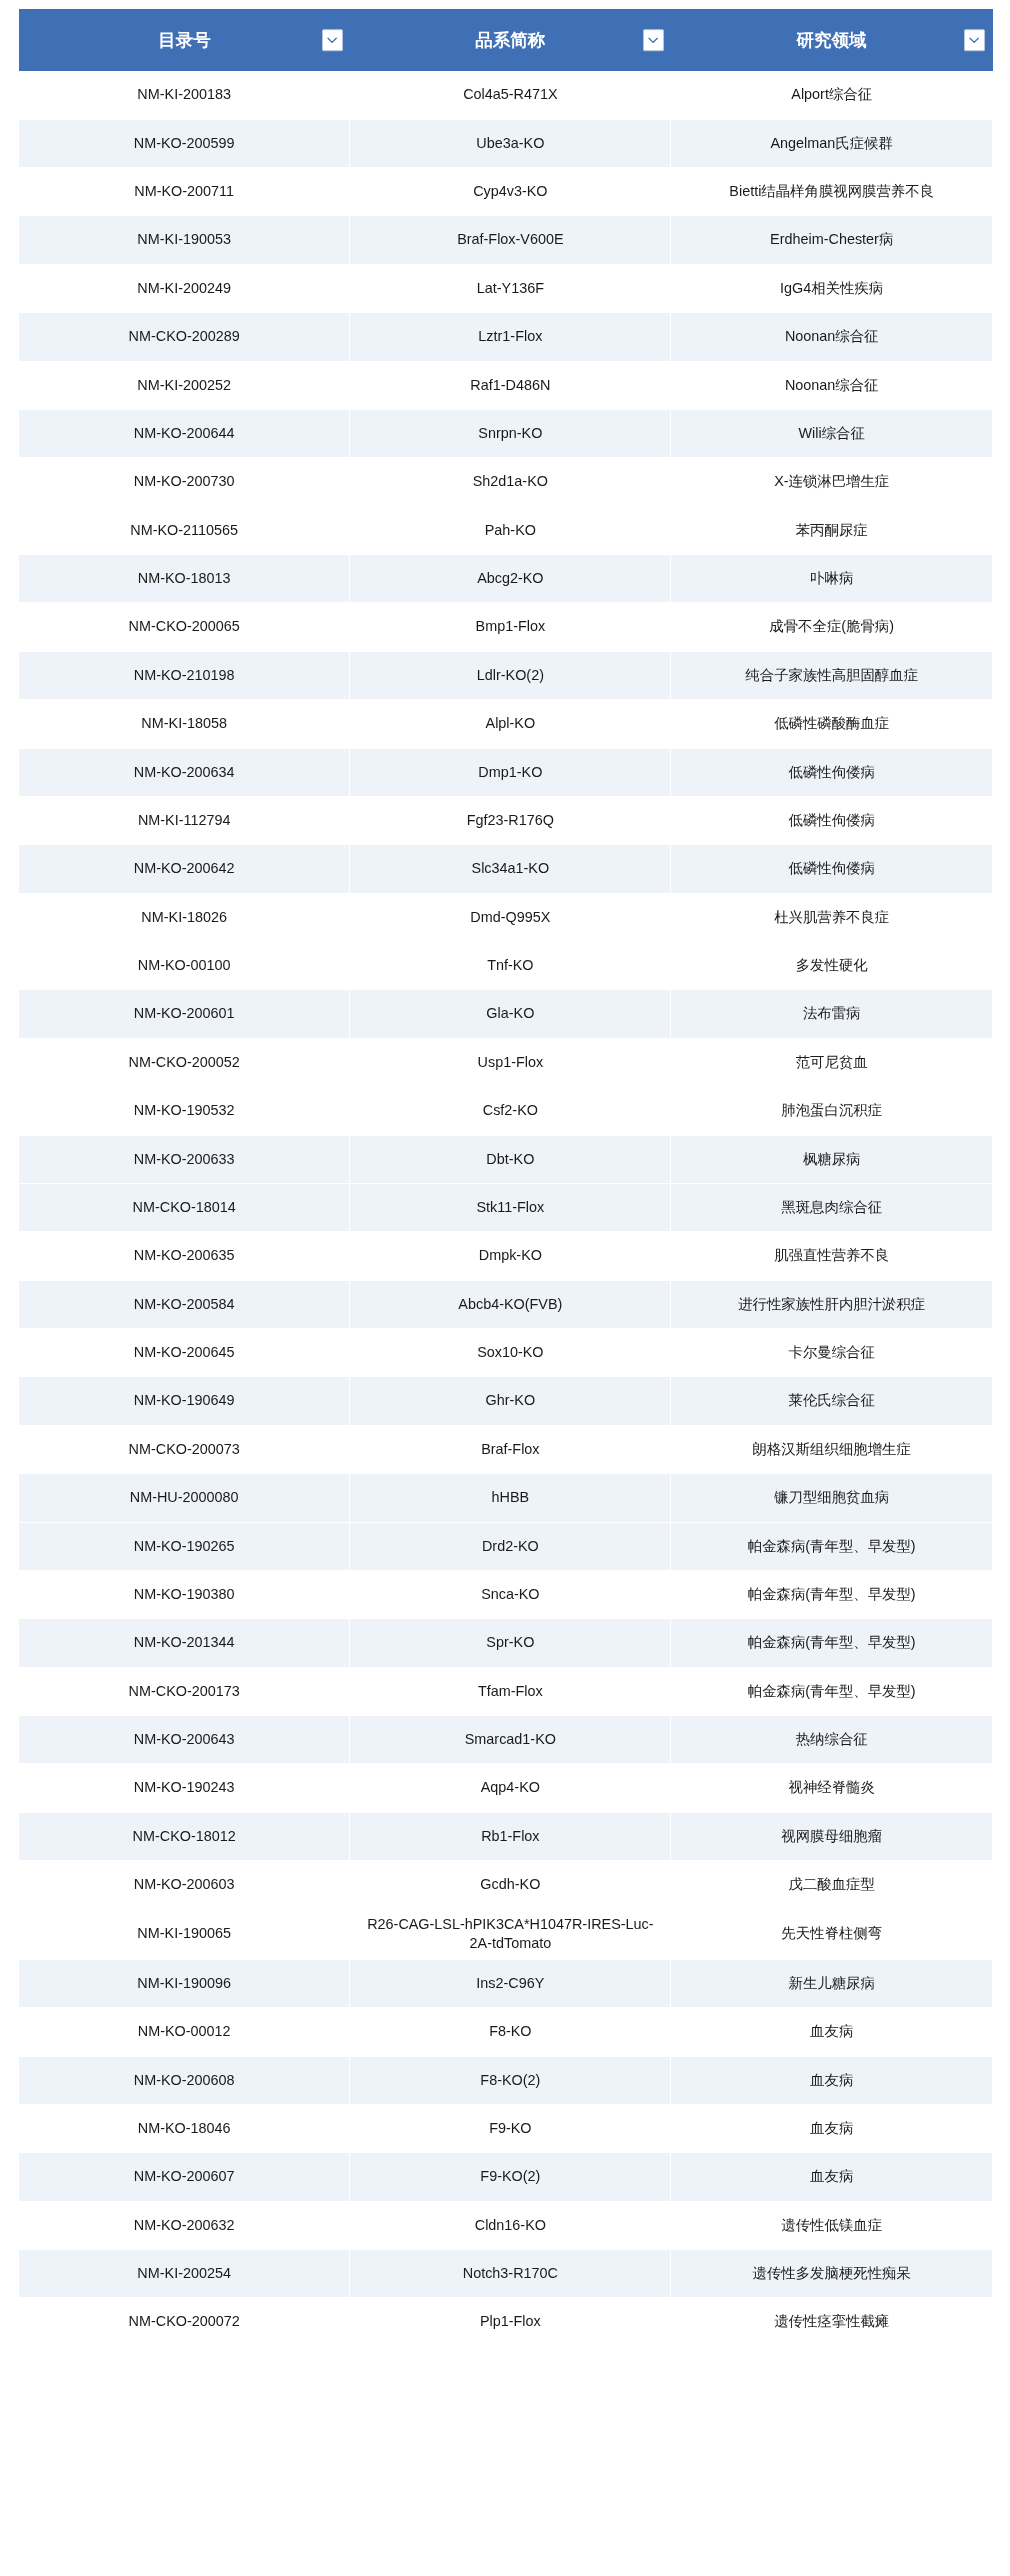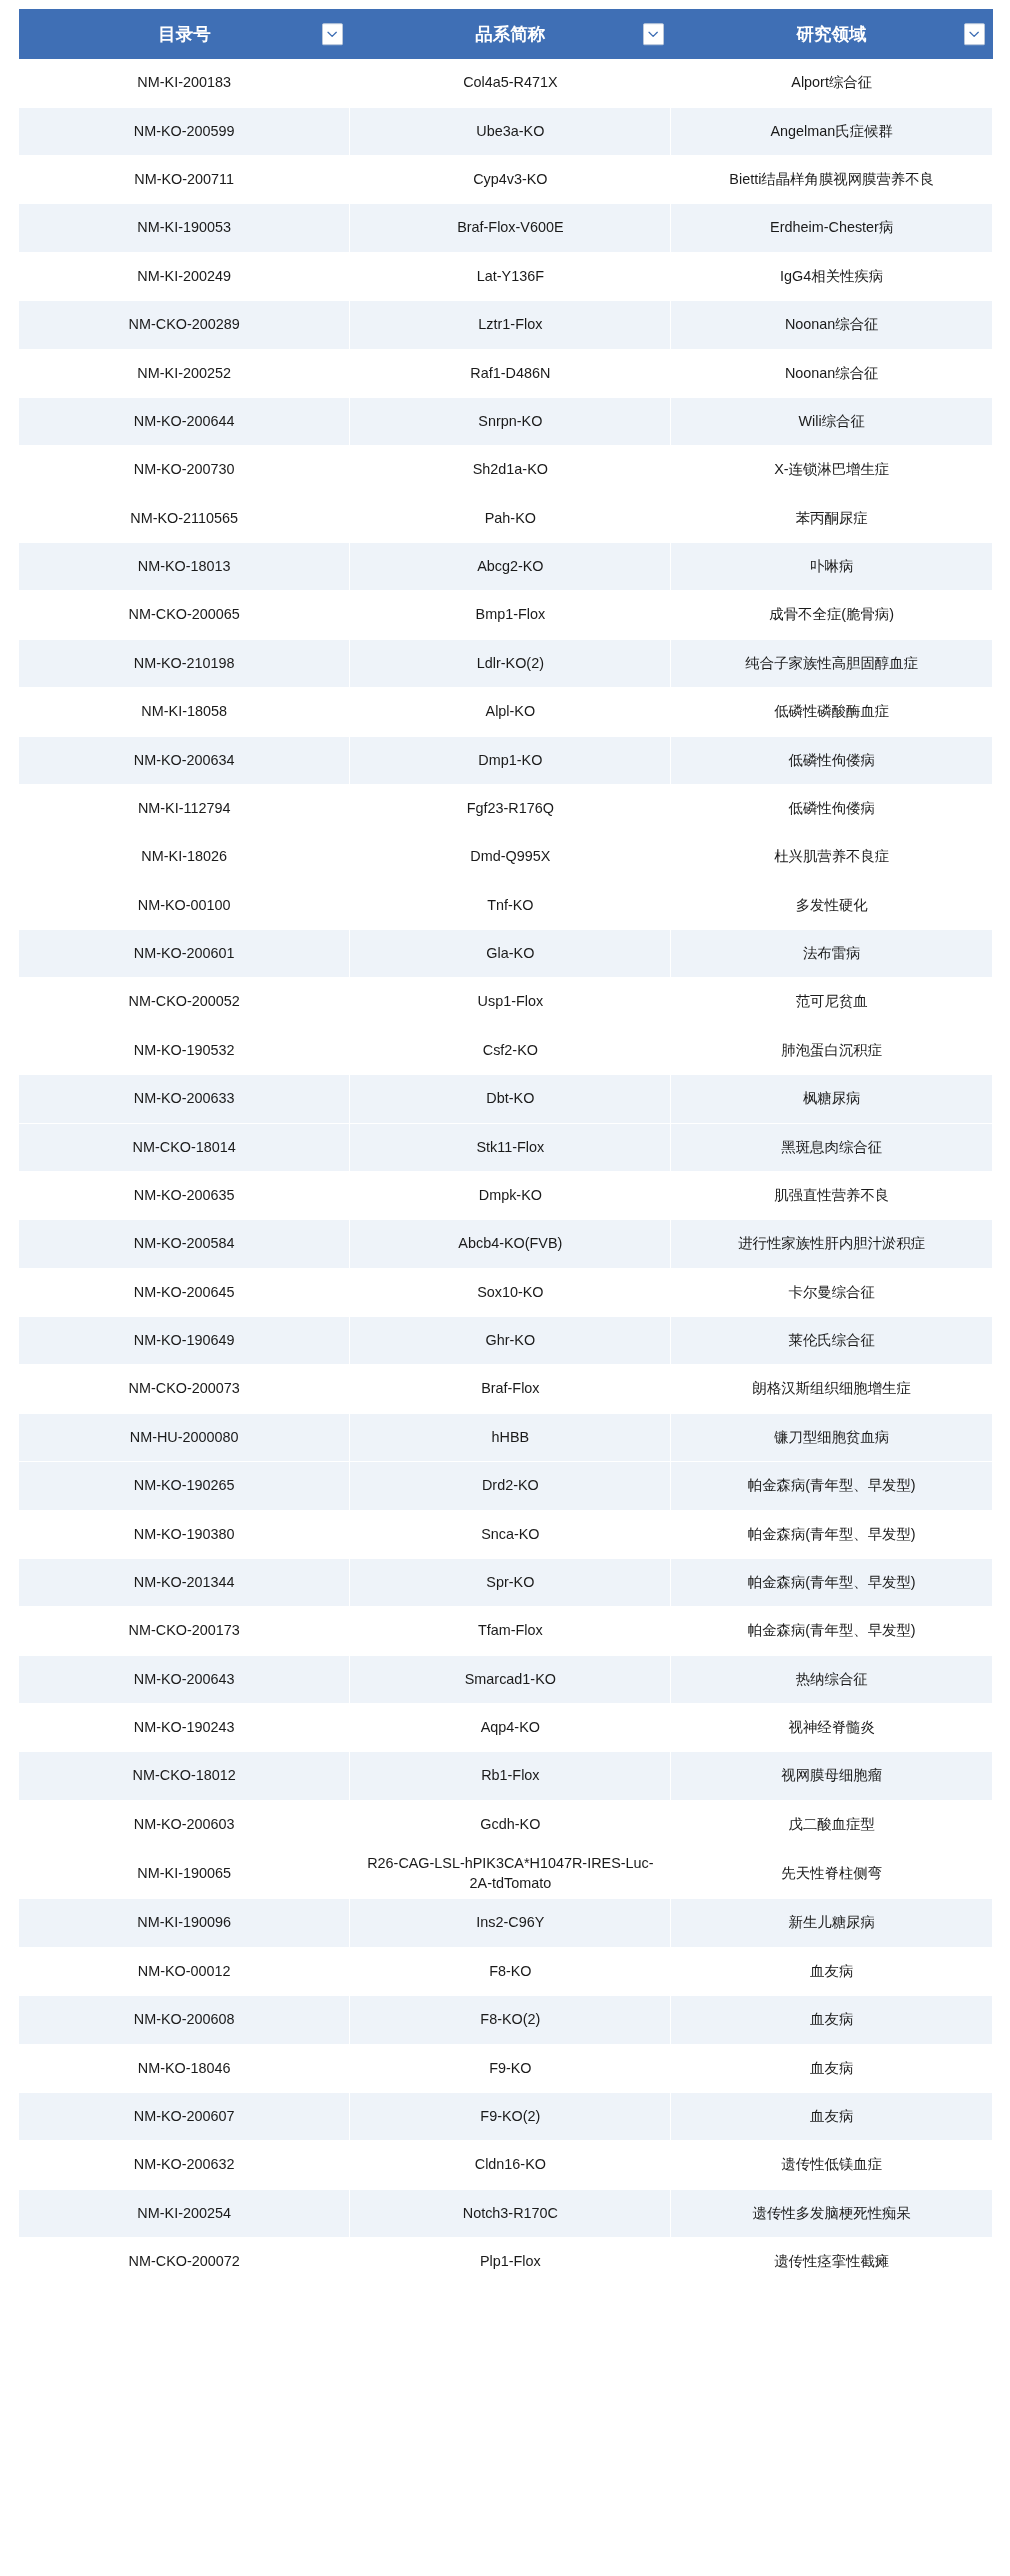--- a/index.html
+++ b/index.html
@@ -28,21 +28,21 @@
   thead th {
     background: #3f6fb5;
     color: #ffffff;
     font-size: 17.5px;
     font-weight: bold;
     height: 44px;
     text-align: center;
     vertical-align: middle;
     border: 0.5px solid #3f6fb5;
     position: relative;
-    padding: 2px 29px;
+    padding: 8px 29px;
   }
   .filter-btn {
     position: absolute;
     right: 6.2px;
     top: 50%;
     transform: translateY(-50%);
     width: 21.6px;
     height: 21.6px;
     background: #ffffff;
     border: 0.5px solid #b9c7da;
@@ -182,20 +182,25 @@
         <tr class="odd">
           <td class="col-0">NM-KO-200634</td>
           <td class="col-1">Dmp1-KO</td>
           <td class="col-2">低磷性佝偻病</td>
         </tr>
         <tr class="even">
           <td class="col-0">NM-KI-112794</td>
           <td class="col-1">Fgf23-R176Q</td>
           <td class="col-2">低磷性佝偻病</td>
         </tr>
+        <tr class="odd">
+          <td class="col-0">NM-KO-200642</td>
+          <td class="col-1">Slc34a1-KO</td>
+          <td class="col-2">低磷性佝偻病</td>
+        </tr>
         <tr class="even">
           <td class="col-0">NM-KI-18026</td>
           <td class="col-1">Dmd-Q995X</td>
           <td class="col-2">杜兴肌营养不良症</td>
         </tr>
         <tr class="even">
           <td class="col-0">NM-KO-00100</td>
           <td class="col-1">Tnf-KO</td>
           <td class="col-2">多发性硬化</td>
         </tr>

